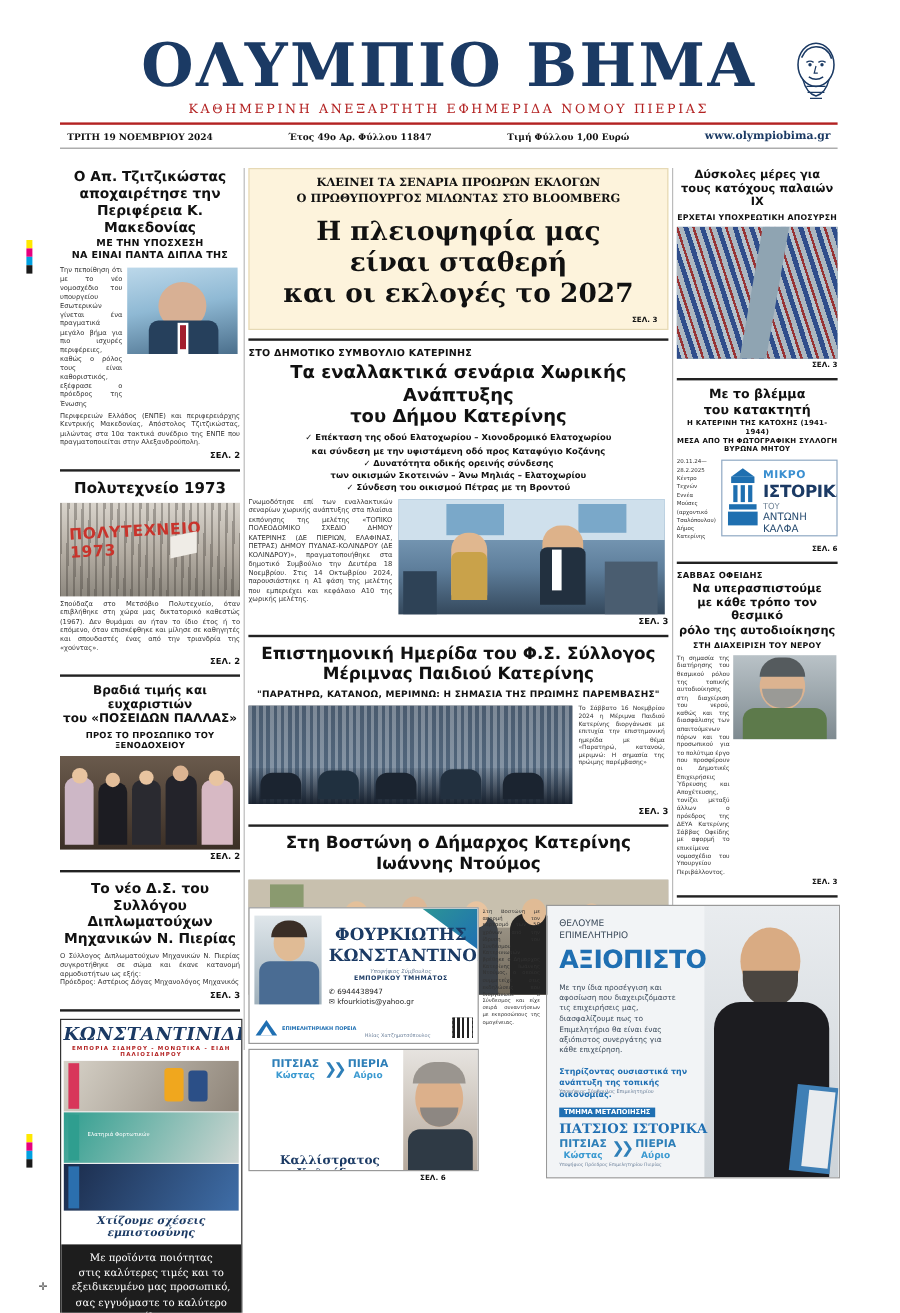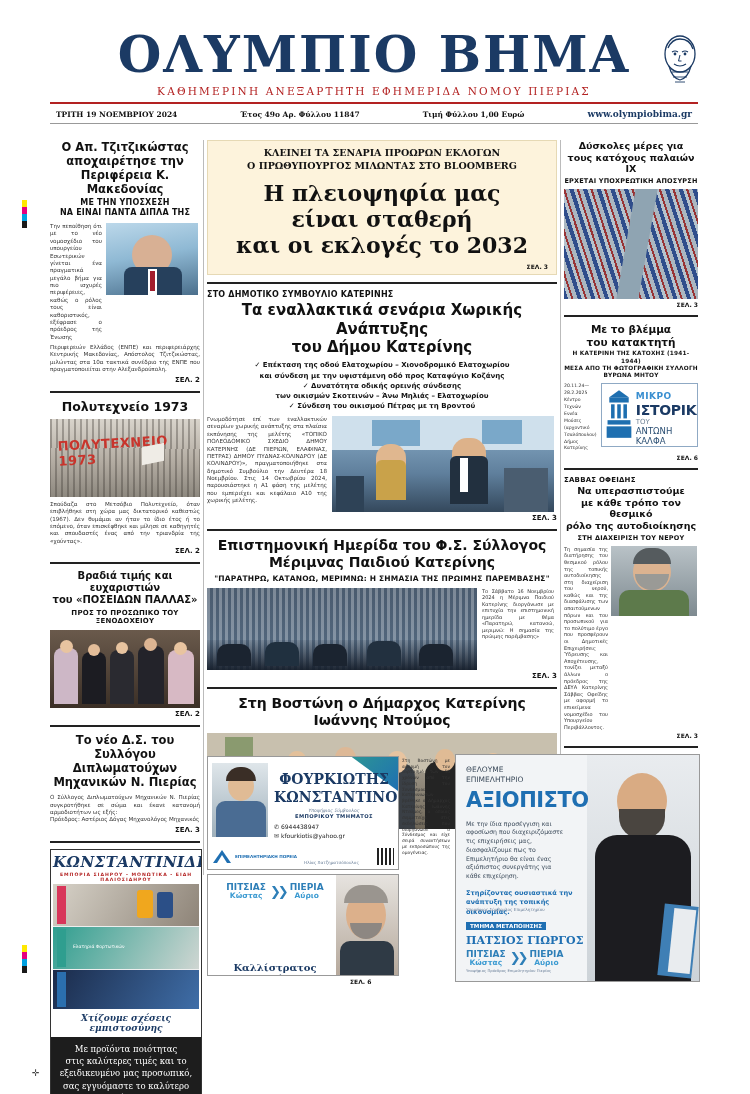--- a/index.html
+++ b/index.html
@@ -221,21 +221,21 @@
       </div>
     </div>
 
     <div class="colC">
 
       <div class="lead">
         <div class="lead-kick" style="white-space:pre-line;">ΚΛΕΙΝΕΙ ΤΑ ΣΕΝΑΡΙΑ ΠΡΟΩΡΩΝ ΕΚΛΟΓΩΝ
 Ο ΠΡΩΘΥΠΟΥΡΓΟΣ ΜΙΛΩΝΤΑΣ ΣΤΟ BLOOMBERG</div>
         <div class="lead-head" style="white-space:pre-line;">Η πλειοψηφία μας
 είναι σταθερή
-και οι εκλογές το 2032</div>
+και οι εκλογές το 2027</div>
         <div class="lead-sel">ΣΕΛ. 3</div>
       </div>
 
       <div class="hr"></div>
 
       <div>
         <div class="kicker">ΣΤΟ ΔΗΜΟΤΙΚΟ ΣΥΜΒΟΥΛΙΟ ΚΑΤΕΡΙΝΗΣ</div>
         <div class="h-main" style="font-size:15px;white-space:pre-line;margin-top:2px;">Τα εναλλακτικά σενάρια Χωρικής Ανάπτυξης
 του Δήμου Κατερίνης</div>
         <div class="bullets">
@@ -489,21 +489,21 @@
 Επιμελητήριο θα είναι ένας
 αξιόπιστος συνεργάτης για
 κάθε επιχείρηση.</div>
         <div class="axio-b" style="margin-top:8px;white-space:pre-line;">Στηρίζοντας ουσιαστικά την
 ανάπτυξη της τοπικής
 οικονομίας.</div>
       </div>
       <div style="position:absolute;left:10px;bottom:8px;width:132px;">
         <div style="font-size:4.2px;color:#6a7f99;">Υποψήφιος Σύμβουλος Επιμελητηρίου</div>
         <div style="margin-top:1px;"><span class="axio-tag">ΤΜΗΜΑ ΜΕΤΑΠΟΙΗΣΗΣ</span></div>
-        <div class="axio-name" style="margin-top:2px;">ΠΑΤΣΙΟΣ ΓΙΩΡΓΟΣ</div>
+        <div class="axio-name" style="margin-top:2px;">ΠΑΤΣΙΟΣ ΙΣΤΟΡΙΚΑ</div>
         <div class="pitsias" style="justify-content:flex-start;margin-top:3px;">
           <div class="pn">
             <span>ΠΙΤΣΙΑΣ</span>
             <small>Κώστας</small>
           </div>
           <span class="chev">❯❯</span>
           <div class="pn">
             <span>ΠΙΕΡΙΑ</span>
             <small>Αύριο</small>
           </div>

